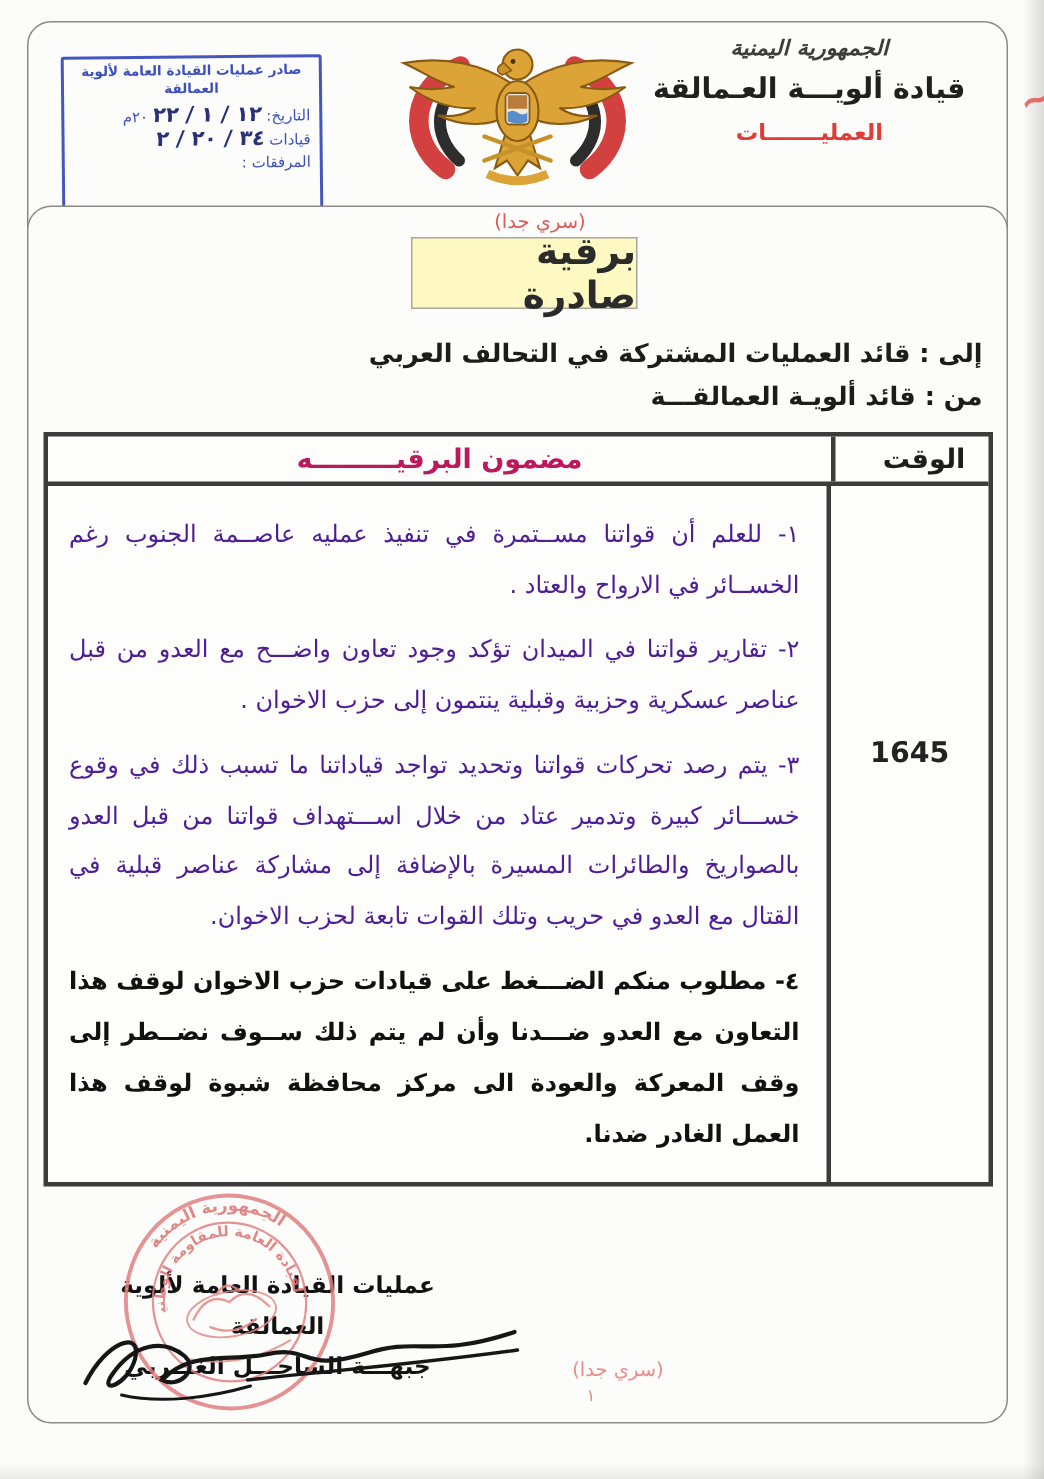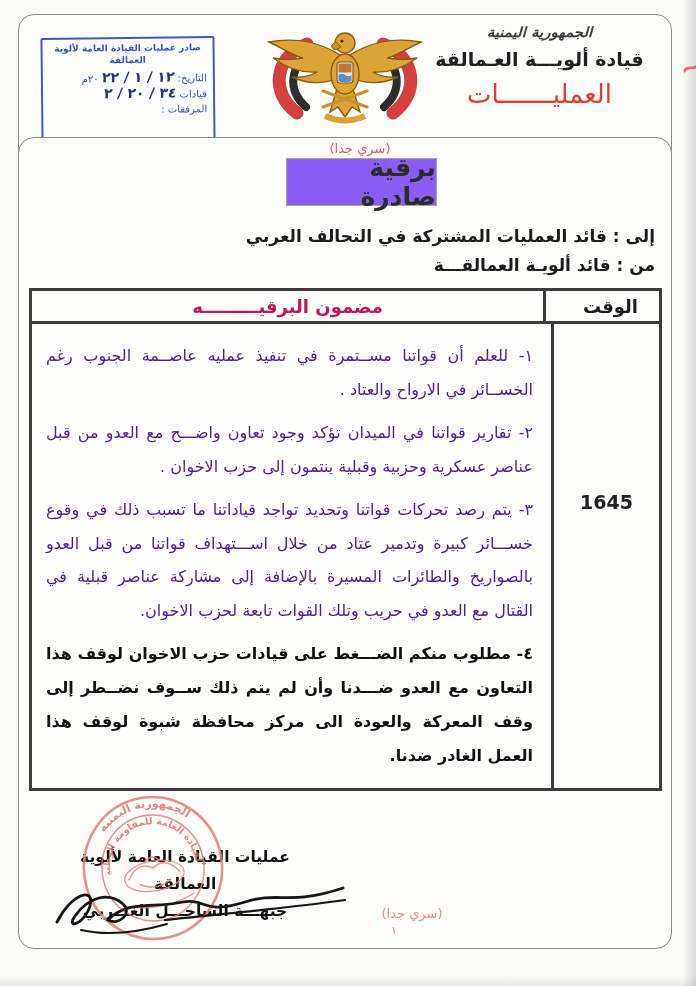--- a/index.html
+++ b/index.html
@@ -35,49 +35,49 @@
     font-size:10px;line-height:15px;
   }
   .registry-title{font-size:9px;font-weight:bold;text-align:center;line-height:12px;margin-bottom:4px;}
   .registry-line{white-space:nowrap;}
   .hw{color:#2a3178;font-weight:bold;font-size:14px;display:inline-block;transform:skewX(-6deg);}
   .emblem-wrap{position:absolute;left:242px;top:2px;}
   .org-block{position:absolute;right:14px;top:8px;width:235px;text-align:center;color:#202020;}
   .calligraphy{font-size:15px;font-weight:bold;font-style:italic;letter-spacing:-1px;color:#3d3d3d;transform:scaleY(.92);}
   .org-l1{font-size:20px;font-weight:bold;margin-top:1px;}
   .org-l2{font-size:19px;font-weight:bold;margin-top:7px;}
-  .org-ops{font-size:26px;font-weight:normal;margin-top:9px;color:#e23a36;}
+  .org-ops{font-size:15px;font-weight:bold;margin-top:9px;color:#e23a36;}
   .edge-red-mark{position:absolute;right:-6px;top:52px;color:#e05050;font-size:26px;font-weight:bold;transform:rotate(-20deg);opacity:.8;}
   
   .main-box{
     position:absolute;left:18px;top:137px;width:652px;height:810px;
     border:1.5px solid #8b8b86;border-radius:16px;background:#fcfcfa;
   }
   .secret-top{
     position:absolute;top:3px;left:0;width:100%;text-align:center;
     color:#e05a5a;font-size:13px;padding-left:30px;box-sizing:border-box;
   }
   .telegram-title-box{
     position:absolute;left:255px;top:20px;width:149px;height:46px;
-    border:1px solid #a6a6a0;background:#8b5cf6;
+    border:1px solid #a6a6a0;background:#fef9c3;
     display:flex;align-items:center;justify-content:center;
-    font-size:25px;font-weight:bold;color:#2b2b2b;letter-spacing:0;margin-left:12px;
+    font-size:25px;font-weight:bold;color:#2b2b2b;letter-spacing:0;
   }
   .addr-block{
     position:absolute;right:16px;top:84px;text-align:right;
     font-size:17px;font-weight:bold;color:#1c1c1c;line-height:29px;
   }
   
   .tg-table{
     position:absolute;left:10px;top:150px;width:633px;height:503px;
     border:3px solid #3c3c3c;box-sizing:border-box;background:#fdfdfc;
   }
   .t-header{display:flex;height:30px;border-bottom:3px solid #3c3c3c;}
   .th-time{
-    width:116px;border-left:3px solid #3c3c3c;box-sizing:border-box;
+    width:105px;border-left:3px solid #3c3c3c;box-sizing:border-box;
     display:flex;align-items:center;justify-content:center;
     font-size:18px;font-weight:bold;color:#1d1d1d;padding-left:16px;
   }
   .th-content{flex:1;display:flex;align-items:center;justify-content:center;
     font-size:18px;font-weight:bold;color:#be185d;}
   .t-body{display:flex;height:calc(100% - 33px);}
   .td-time{width:108px;border-left:3px solid #3c3c3c;box-sizing:border-box;position:relative;}
   .time-value{
     position:absolute;top:36%;left:0;width:100%;text-align:center;
     direction:ltr;font-size:19px;font-weight:bold;color:#222;

